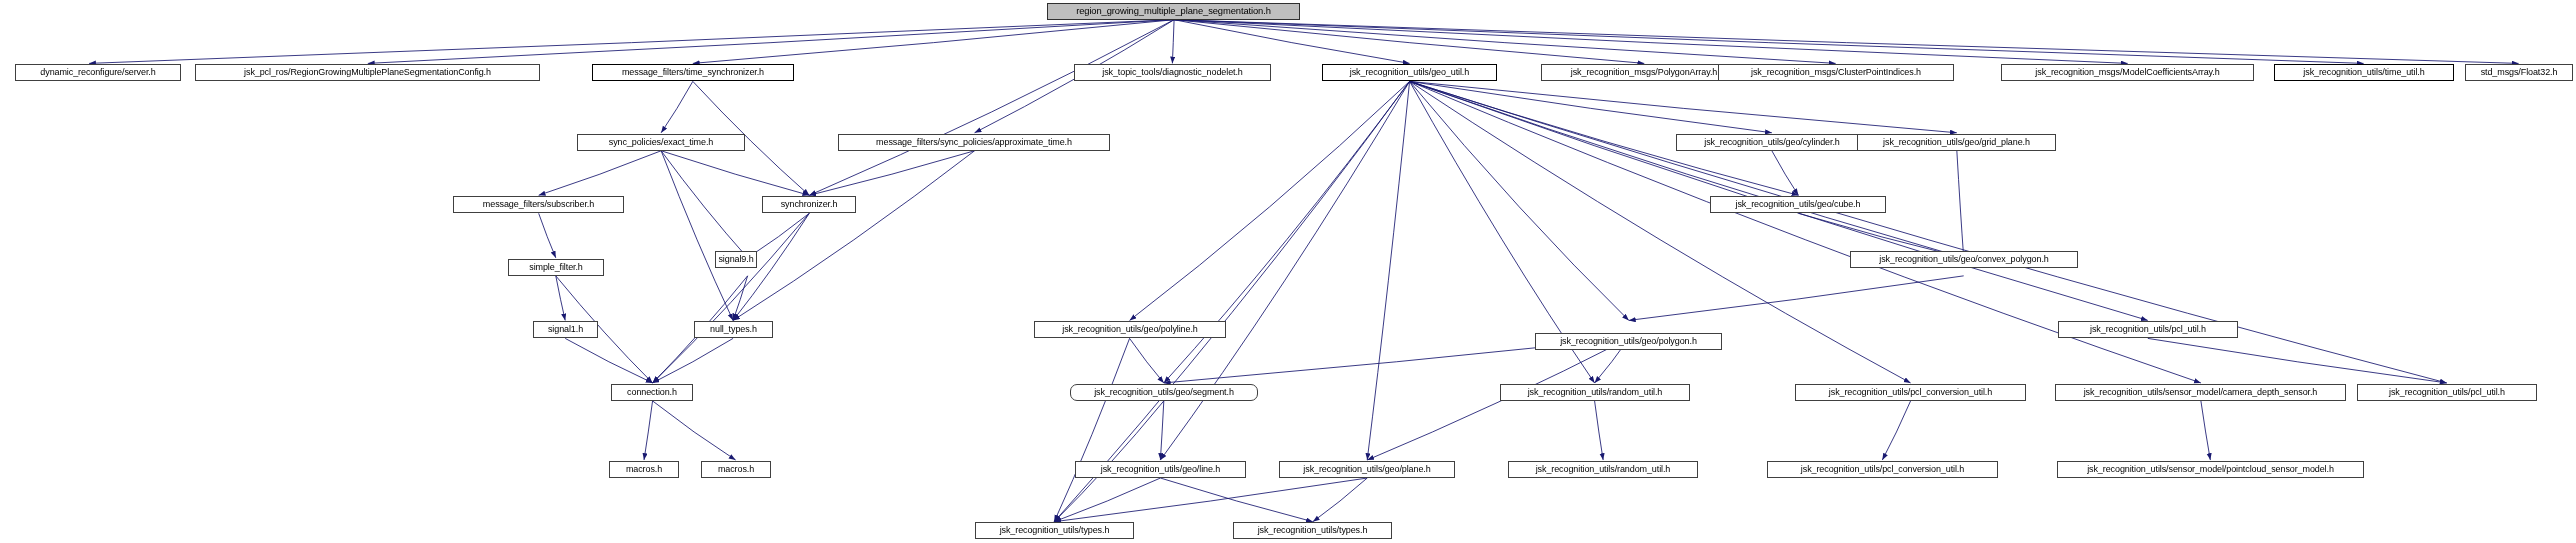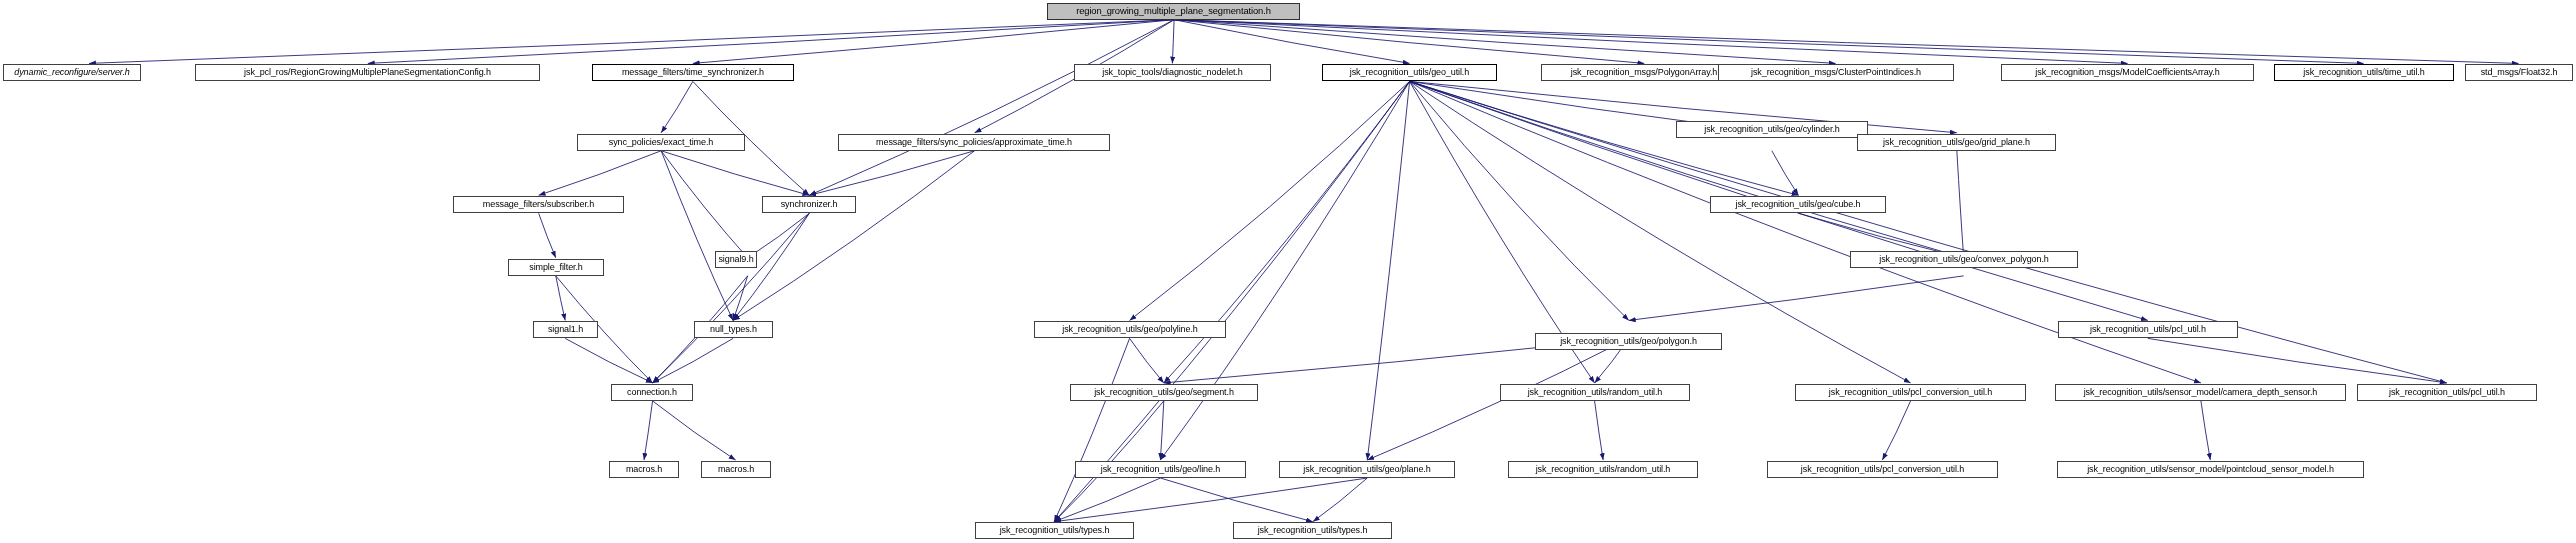--- a/index.html
+++ b/index.html
@@ -123,47 +123,47 @@
         <path d="M1596.5,558 Q1413.75,586.05 1231,609" marker-end="url(#ah)"></path>
         <path d="M1596.5,558 Q1564.75,586.05 1533,609" marker-end="url(#ah)"></path>
         <path d="M1862,468 Q1867,505.95 1872,537" marker-end="url(#ah)"></path>
         <path d="M2231,468 Q2214.5,505.95 2198,537" marker-end="url(#ah)"></path>
         <path d="M2570,468 Q2575.5,505.95 2581,537" marker-end="url(#ah)"></path>
         <path d="M2508,395 Q2682.5,423.6 2857,447" marker-end="url(#ah)"></path>
       </g>
   </svg>
   <div id="node-layer">
       <div class="node root" style="left: 1047px; top: 2.6px; width: 253px;">region_growing_multiple_plane_segmentation.h</div>
-      <div class="node" style="left: 3px; top: 64px; width: 138px; font-style: italic;">dynamic_reconfigure/server.h</div>
+      <div class="node" style="left: 15px; top: 64px; width: 166px;">dynamic_reconfigure/server.h</div>
       <div class="node" style="left: 195px; top: 64px; width: 345px;">jsk_pcl_ros/RegionGrowingMultiplePlaneSegmentationConfig.h</div>
       <div class="node bold" style="left: 592px; top: 64px; width: 202px;">message_filters/time_synchronizer.h</div>
       <div class="node" style="left: 1074px; top: 64px; width: 197px;">jsk_topic_tools/diagnostic_nodelet.h</div>
       <div class="node bold" style="left: 1322px; top: 64px; width: 175px;">jsk_recognition_utils/geo_util.h</div>
       <div class="node" style="left: 1541px; top: 64px; width: 206px;">jsk_recognition_msgs/PolygonArray.h</div>
       <div class="node" style="left: 1718px; top: 64px; width: 236px;">jsk_recognition_msgs/ClusterPointIndices.h</div>
       <div class="node" style="left: 2001px; top: 64px; width: 253px;">jsk_recognition_msgs/ModelCoefficientsArray.h</div>
       <div class="node bold" style="left: 2274px; top: 64px; width: 180px;">jsk_recognition_utils/time_util.h</div>
       <div class="node" style="left: 2465px; top: 64px; width: 108px;">std_msgs/Float32.h</div>
       <div class="node" style="left: 577px; top: 134px; width: 168px;">sync_policies/exact_time.h</div>
       <div class="node" style="left: 838px; top: 134px; width: 272px;">message_filters/sync_policies/approximate_time.h</div>
-      <div class="node" style="left: 1676px; top: 121px; width: 192px; text-align: right;">jsk_recognition_utils/geo/cylinder.h</div>
+      <div class="node" style="left: 1676px; top: 134px; width: 192px; text-align: right;">jsk_recognition_utils/geo/cylinder.h</div>
       <div class="node" style="left: 1857px; top: 134px; width: 199px;">jsk_recognition_utils/geo/grid_plane.h</div>
       <div class="node" style="left: 453px; top: 196px; width: 171px;">message_filters/subscriber.h</div>
       <div class="node" style="left: 762px; top: 196px; width: 94px; text-align: right;">synchronizer.h</div>
       <div class="node" style="left: 1710px; top: 196px; width: 176px;">jsk_recognition_utils/geo/cube.h</div>
       <div class="node" style="left: 508px; top: 259px; width: 96px;">simple_filter.h</div>
       <div class="node" style="left: 715px; top: 251px; width: 42px;">signal9.h</div>
       <div class="node" style="left: 1850px; top: 251px; width: 228px;">jsk_recognition_utils/geo/convex_polygon.h</div>
       <div class="node" style="left: 533px; top: 321px; width: 65px;">signal1.h</div>
       <div class="node" style="left: 694px; top: 321px; width: 79px;">null_types.h</div>
       <div class="node" style="left: 1034px; top: 321px; width: 192px;">jsk_recognition_utils/geo/polyline.h</div>
       <div class="node" style="left: 1535px; top: 333px; width: 187px;">jsk_recognition_utils/geo/polygon.h</div>
       <div class="node" style="left: 2058px; top: 321px; width: 180px;">jsk_recognition_utils/pcl_util.h</div>
       <div class="node" style="left: 611px; top: 384px; width: 82px;">connection.h</div>
-      <div class="node" style="left: 1070px; top: 384px; width: 188px;">jsk_recognition_utils/geo/segment.h</div>
+      <div class="node" style="left: 1070px; top: 384px; width: 188px; border-radius: 7px;">jsk_recognition_utils/geo/segment.h</div>
       <div class="node" style="left: 1500px; top: 384px; width: 190px;">jsk_recognition_utils/random_util.h</div>
       <div class="node" style="left: 1795px; top: 384px; width: 231px;">jsk_recognition_utils/pcl_conversion_util.h</div>
       <div class="node" style="left: 2055px; top: 384px; width: 291px;">jsk_recognition_utils/sensor_model/camera_depth_sensor.h</div>
       <div class="node" style="left: 2357px; top: 384px; width: 180px;">jsk_recognition_utils/pcl_util.h</div>
       <div class="node" style="left: 609px; top: 461px; width: 70px;">macros.h</div>
       <div class="node" style="left: 701px; top: 461px; width: 70px;">macros.h</div>
       <div class="node" style="left: 1075px; top: 461px; width: 171px;">jsk_recognition_utils/geo/line.h</div>
       <div class="node" style="left: 1279px; top: 461px; width: 176px;">jsk_recognition_utils/geo/plane.h</div>
       <div class="node" style="left: 1508px; top: 461px; width: 190px;">jsk_recognition_utils/random_util.h</div>
       <div class="node" style="left: 1767px; top: 461px; width: 231px;">jsk_recognition_utils/pcl_conversion_util.h</div>

